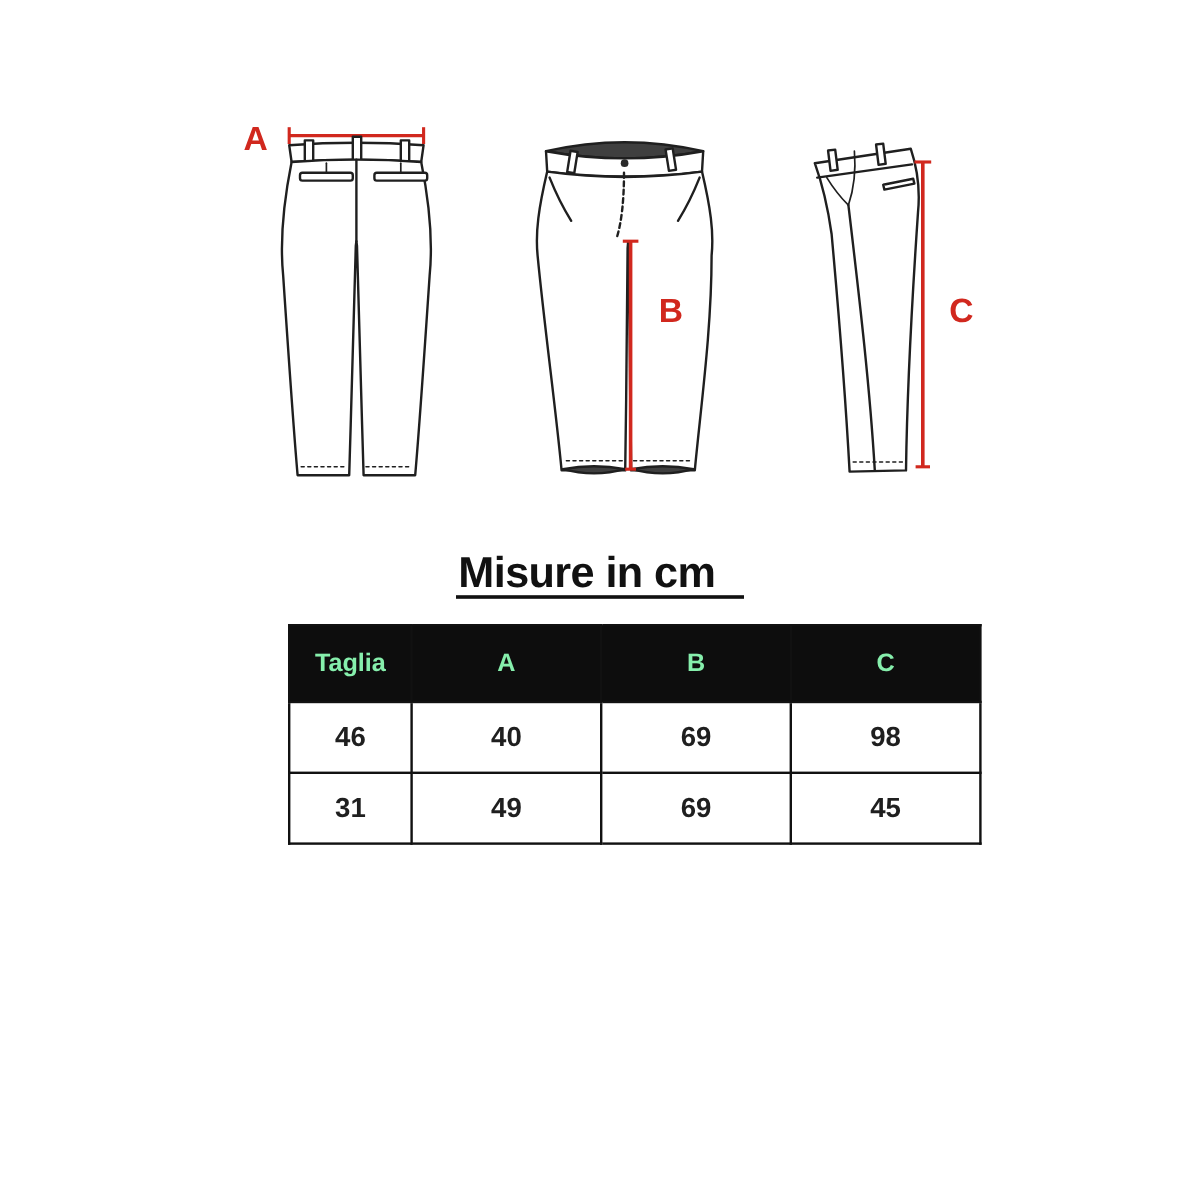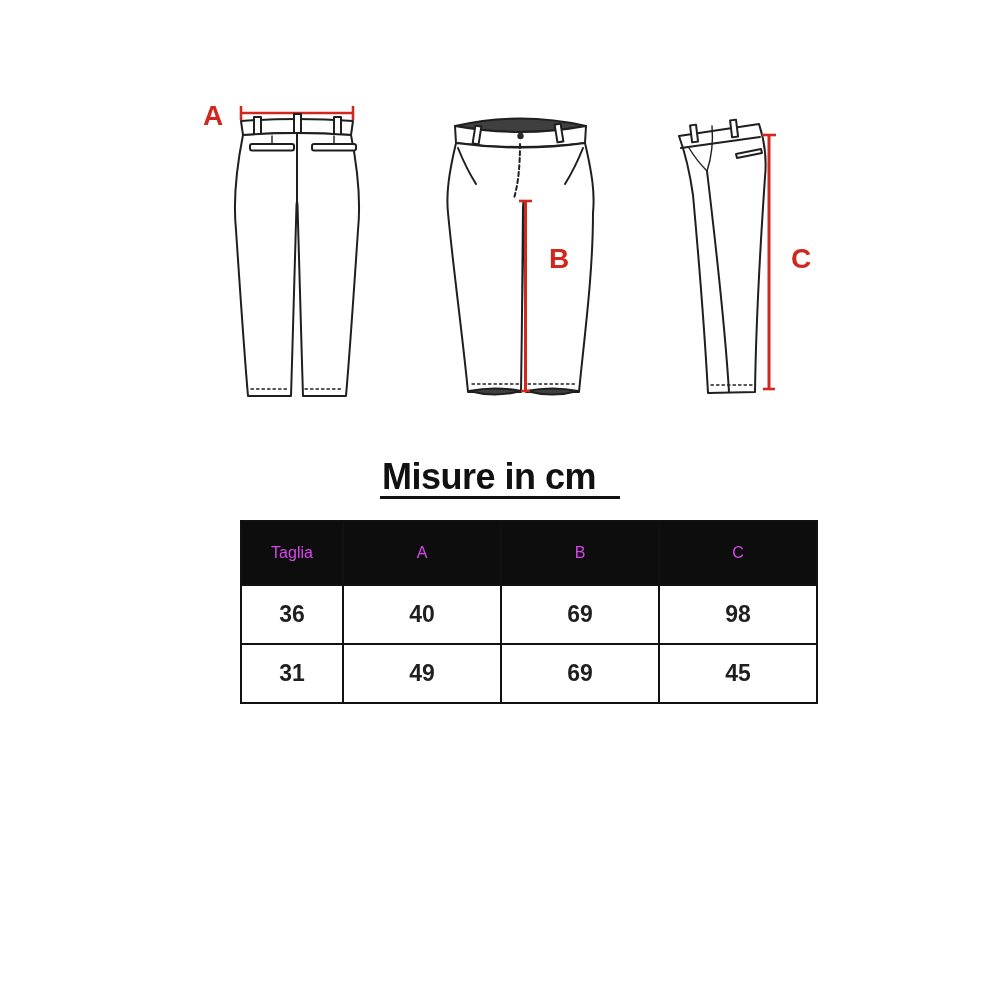--- a/index.html
+++ b/index.html
@@ -21,21 +21,21 @@
   }
   table.size-table{
     position:absolute;left:240px;top:520px;width:560px;
     border-collapse:collapse;table-layout:fixed;
   }
   table.size-table td,table.size-table th{
     border:2.5px solid #111111;text-align:center;vertical-align:middle;
     font-family:"Liberation Sans",sans-serif;
   }
   table.size-table thead th{
-    background:#0d0d0d;color:#d946ef;font-size:16px;font-weight:normal;height:60px;
+    background:#0d0d0d;color:#86efac;font-size:21px;font-weight:bold;height:60px;
   }
   table.size-table tbody td{
     background:#ffffff;color:#1f1f1f;font-size:23px;font-weight:bold;height:55px;
   }
   .col-taglia{width:98px;}
   .col-a,.col-b,.col-c{width:154px;}
   svg .ln{stroke:#1f1f1f;stroke-width:2;fill:none;stroke-linecap:round;stroke-linejoin:round;}
   svg .fillw{fill:#ffffff;}
   svg .filld{fill:#3f3f3f;}
   svg .thin{stroke-width:1.4;}
@@ -131,21 +131,21 @@
     <thead>
       <tr>
         <th class="col-taglia">Taglia</th>
         <th class="col-a">A</th>
         <th class="col-b">B</th>
         <th class="col-c">C</th>
       </tr>
     </thead>
     <tbody>
       <tr>
-        <td>36</td>
+        <td>46</td>
         <td>40</td>
         <td>69</td>
         <td>98</td>
       </tr>
       <tr>
         <td>31</td>
         <td>49</td>
         <td>69</td>
         <td>45</td>
       </tr>

